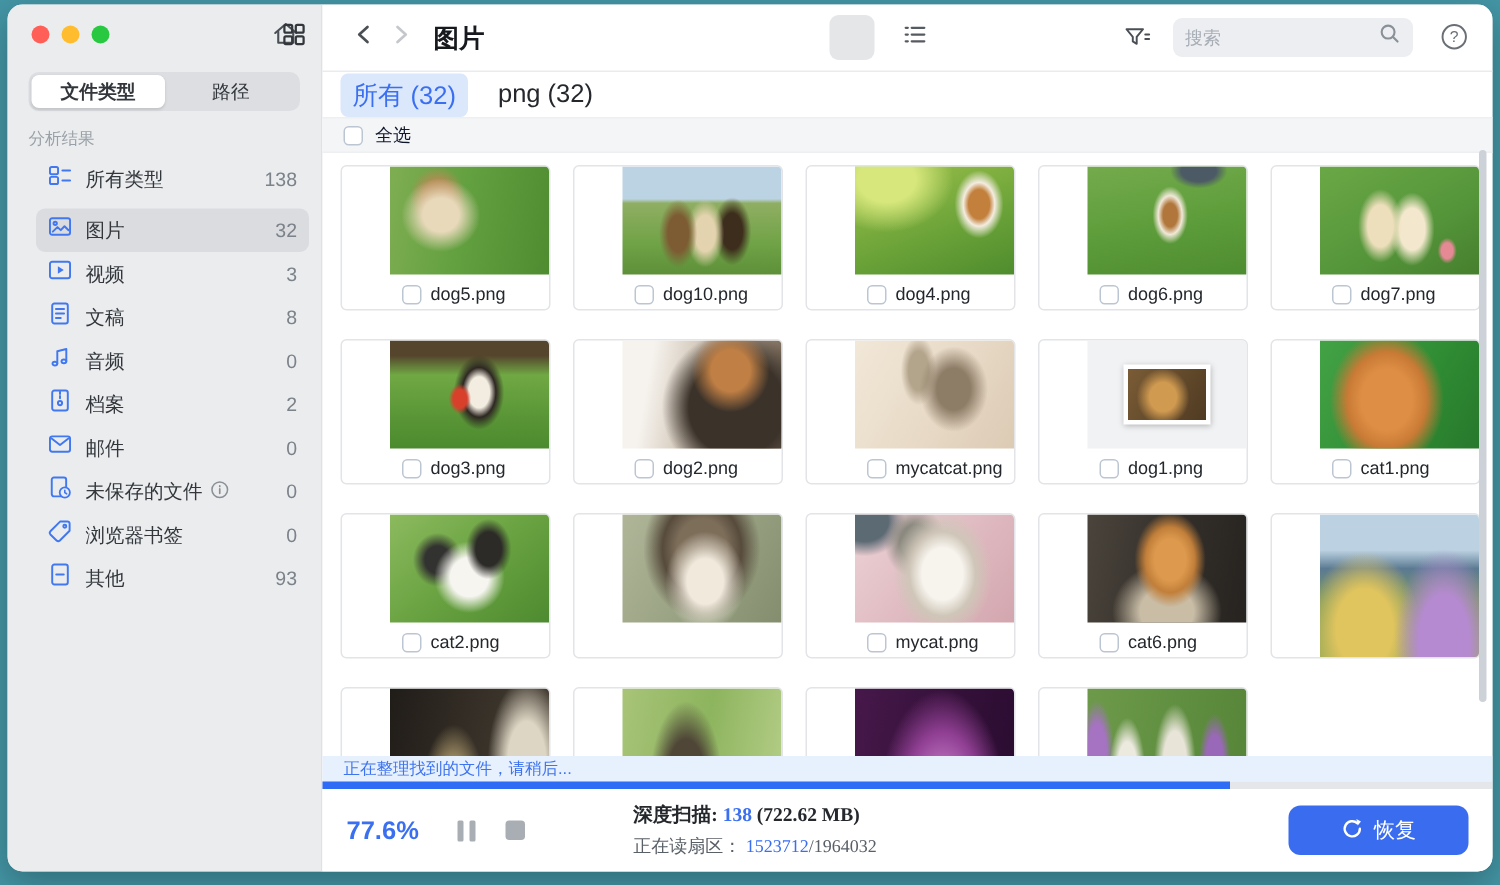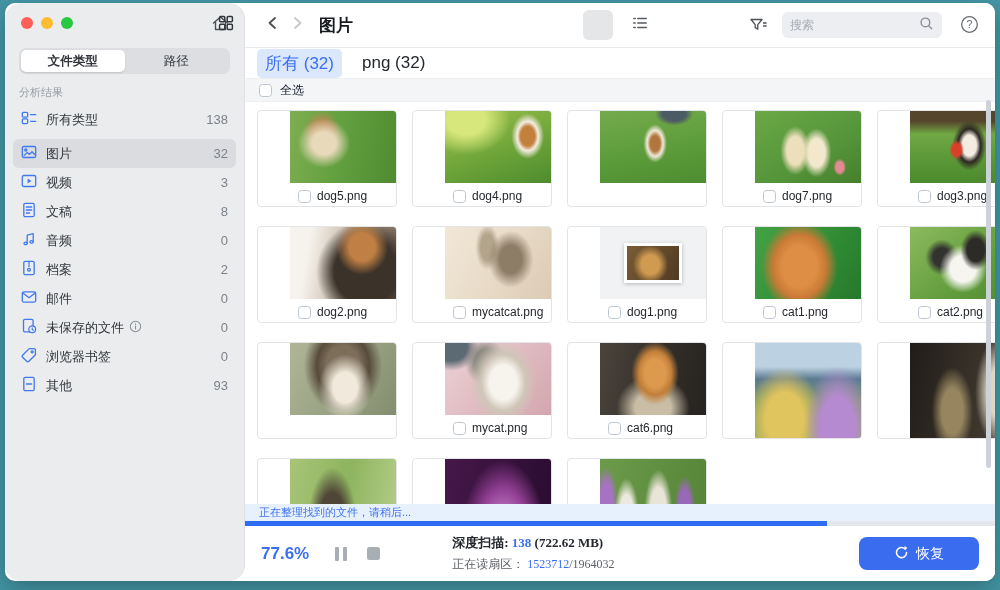--- a/index.html
+++ b/index.html
@@ -4,34 +4,34 @@
 <style>
   * { margin:0; padding:0; box-sizing:border-box; }
   html,body { width:1000px; height:590px; overflow:hidden; }
   body { background:#4496a6; font-family:"Liberation Sans","DejaVu Sans",sans-serif; position:relative; }
 
   .window { position:absolute; left:5px; top:3px; width:990px; height:578px;
     background:#fff; border-radius:10px; overflow:hidden; display:flex;
     box-shadow:0 8px 24px rgba(0,0,0,.28); }
 
   
-  .sidebar { width:240px; background:#eaecee; border-right:1px solid #dfe1e4; flex-shrink:0;
-    display:flex; flex-direction:column; position:relative;border-radius:16px; }
+  .sidebar { width:210px; background:#eaecee; border-right:1px solid #dfe1e4; flex-shrink:0;
+    display:flex; flex-direction:column; position:relative; }
   .traffic { position:absolute; left:16px; top:14px; display:flex; gap:8px; }
   .tl { width:12px; height:12px; border-radius:50%; }
   .tl.red { background:#ff5f57; } .tl.yellow { background:#febc2e; } .tl.green { background:#28c840; }
   .home-btn { position:absolute; right:13px; top:11px; width:22px; height:22px; display:flex; align-items:center; justify-content:center; }
 
   .seg { position:absolute; left:14px; right:14px; top:45px; height:26px; background:#dcdee1;
     border-radius:7px; display:flex; padding:2px; }
   .seg-tab { flex:1; display:flex; align-items:center; justify-content:center; font-size:12.5px; color:#33373c; border-radius:5px; }
   .seg-tab.active { background:#fff; font-weight:bold; box-shadow:0 1px 2px rgba(0,0,0,.12); }
 
   .side-section { position:absolute; top:82px; left:14px; font-size:11px; color:#9aa0a7; }
-  .side-list { position:absolute; top:102px; left:8px; right:8px; }
+  .side-list { position:absolute; top:102px; left:19px; right:8px; }
   .side-item { height:29px; display:flex; align-items:center; padding:0 8px; border-radius:6px; gap:9px; }
   .side-item.first { margin-bottom:5px; }
   .side-item.selected { background:#dadcdf; }
   .side-item .lbl { font-size:13px; color:#33373c; display:flex; align-items:center; gap:5px; }
   .side-item .cnt { margin-left:auto; font-size:13px; color:#7c828a; }
   .side-item svg { flex-shrink:0; }
 
   
   .main { flex:1; display:flex; flex-direction:column; background:#fff; position:relative; min-width:0; }
 
@@ -382,28 +382,39 @@
     <div class="grid-wrap">
       <div class="grid" id="file-grid">
           <div class="card">
             <div class="thumb t-dog5"></div>
             <div class="card-label">
               <span class="checkbox"></span>
               <span class="fname">dog5.png</span>
             </div>
           </div>
           <div class="card">
+            <div class="thumb t-dog10"></div>
+            <div class="card-label">
+              <span class="checkbox"></span>
+              <span class="fname">dog10.png</span>
+            </div>
+          </div>
+          <div class="card">
             <div class="thumb t-dog4"></div>
             <div class="card-label">
               <span class="checkbox"></span>
               <span class="fname">dog4.png</span>
             </div>
           </div>
           <div class="card">
             <div class="thumb t-dog6"></div>
+            <div class="card-label">
+              <span class="checkbox"></span>
+              <span class="fname">dog6.png</span>
+            </div>
           </div>
           <div class="card">
             <div class="thumb t-dog7"></div>
             <div class="card-label">
               <span class="checkbox"></span>
               <span class="fname">dog7.png</span>
             </div>
           </div>
           <div class="card">
             <div class="thumb t-dog3"></div>

